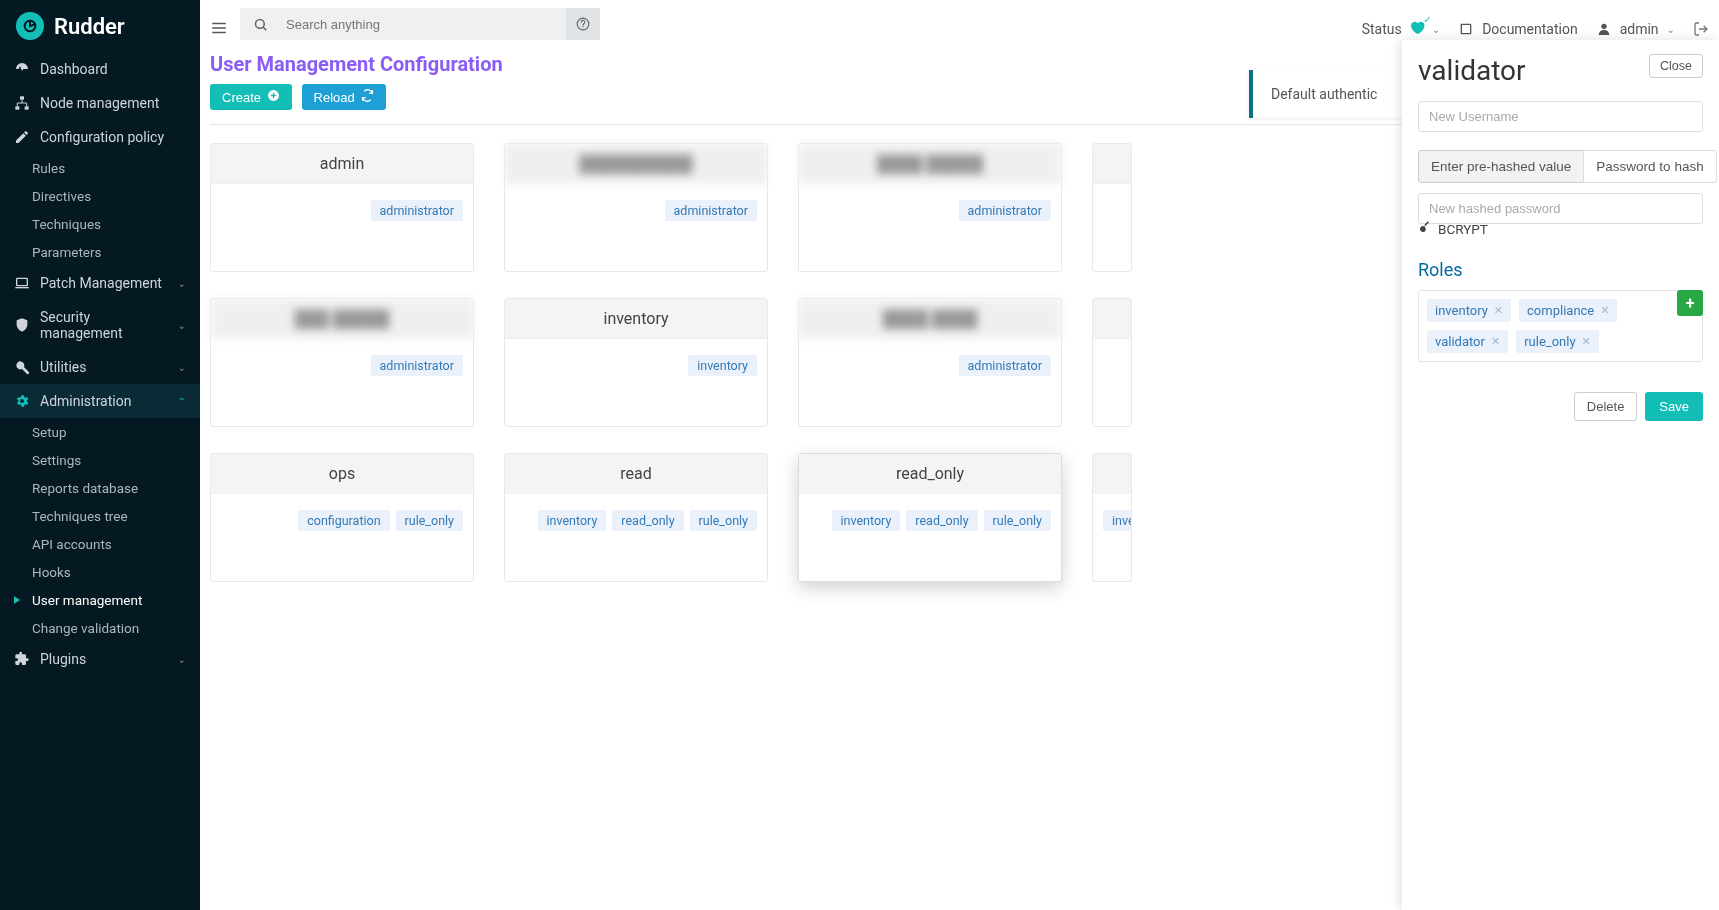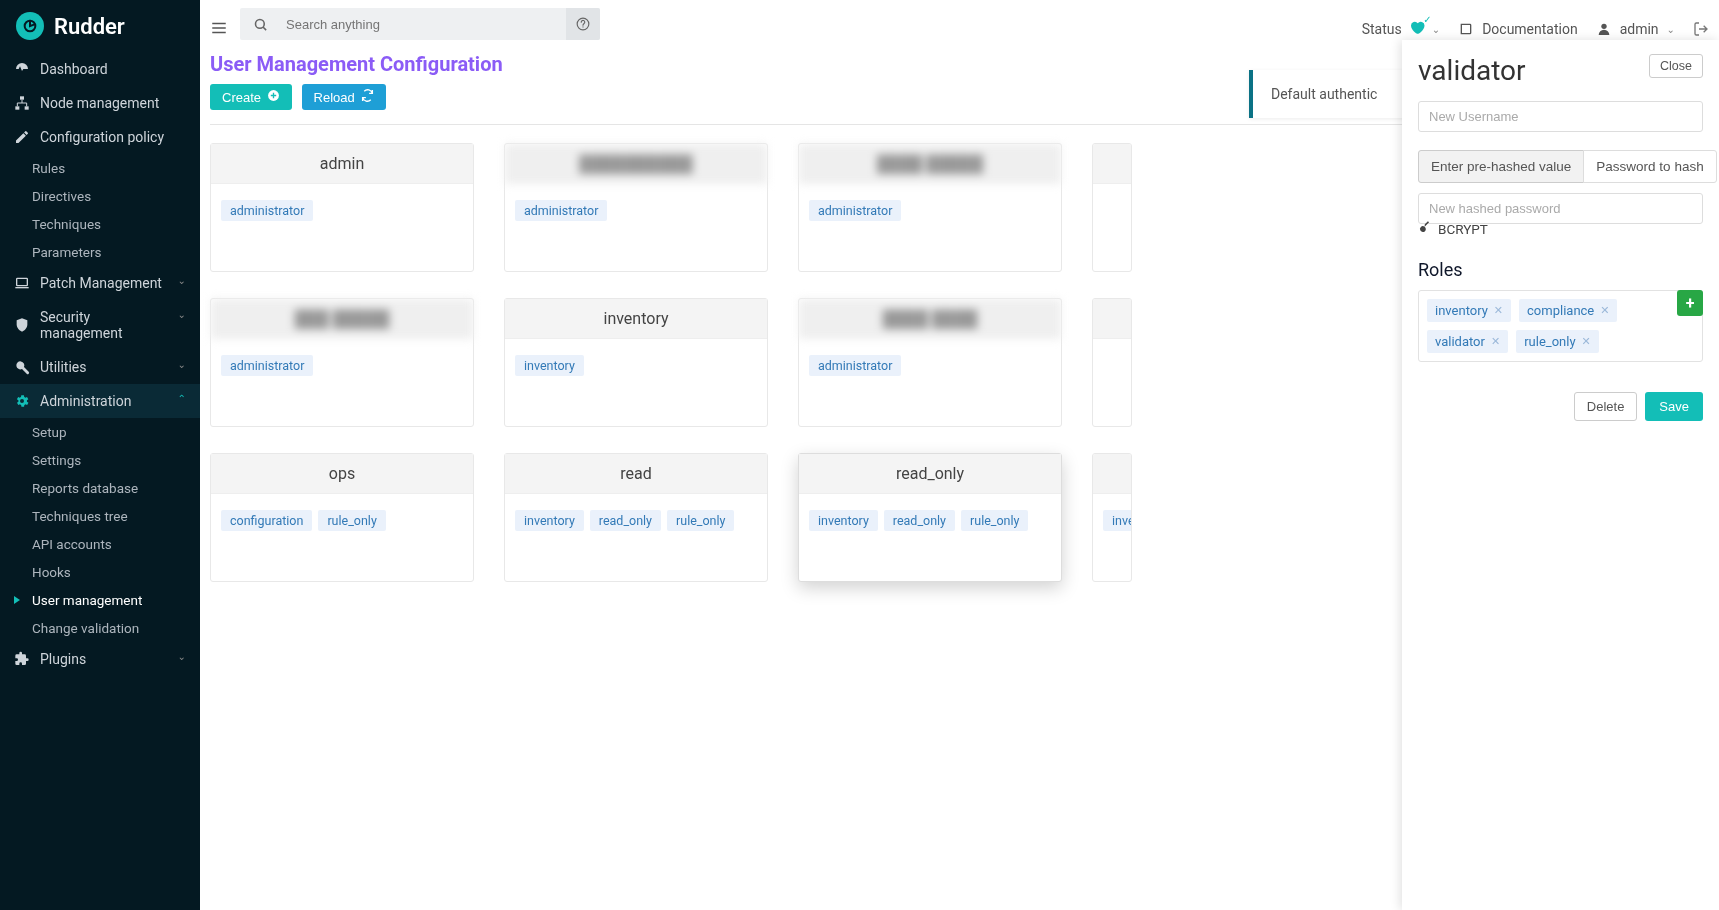--- a/index.html
+++ b/index.html
@@ -4,21 +4,21 @@
 <style>
 * { box-sizing: border-box; margin: 0; padding: 0; }
 body { font-family: -apple-system, BlinkMacSystemFont, "Segoe UI", Roboto, Helvetica, Arial, sans-serif; font-size: 14px; color: #333; background: #fff; overflow: hidden; }
 .app { display: flex; height: 100vh; }
 
 
 .sidebar { width: 200px; background: #041922; color: #ccc; display: flex; flex-direction: column; flex-shrink: 0; overflow-y: auto; }
 .sidebar-logo { display: flex; align-items: center; padding: 12px 16px; font-size: 22px; font-weight: 600; color: #fff; gap: 10px; }
 .logo-circle { width: 28px; height: 28px; border-radius: 50%; background: #13beb7; display: flex; align-items: center; justify-content: center; }
 .logo-circle svg { width: 16px; height: 16px; }
-.nav-item { display: flex; padding: 9px 14px; color: #ced4da; cursor: pointer; gap: 10px; font-size: 14px; }
+.nav-item { display: flex; align-items: center; padding: 9px 14px; color: #ced4da; cursor: pointer; gap: 10px; font-size: 14px; }
 .nav-item.has-children { justify-content: space-between; }
 .nav-item .label-group { display: flex; align-items: center; gap: 10px; }
 .nav-item.active-parent { background: #0a2a36; }
 .nav-sub { padding: 6px 14px 6px 32px; color: #adb5bd; cursor: pointer; font-size: 13.5px; }
 .nav-sub.active { color: #fff; }
 .nav-sub.active-indicator { position: relative; }
 .nav-sub.active-indicator::before { content: ""; position: absolute; left: 14px; top: 50%; transform: translateY(-50%); width: 0; height: 0; border-top: 4px solid transparent; border-bottom: 4px solid transparent; border-left: 6px solid #13beb7; }
 .chev { font-size: 10px; color: #888; }
 .icon16 { width: 16px; height: 16px; flex-shrink: 0; display: inline-flex; align-items: center; justify-content: center; }
 
@@ -46,37 +46,37 @@
 .info-banner { position: absolute; right: 10px; top: 30px; width: 460px; background: #fff; border-left: 4px solid #0b7285; padding: 16px 18px; box-shadow: 0 1px 4px rgba(0,0,0,0.08); font-size: 14px; color: #555; }
 .divider { border-top: 1px solid #e5e5e5; margin: 0 10px 18px; }
 
 
 .cards-area { padding: 0 10px; }
 .cards-row { display: flex; gap: 30px; margin-bottom: 26px; }
 .user-card { width: 264px; border: 1px solid #e8e8e8; border-radius: 3px; background: #fff; flex-shrink: 0; }
 .user-card.selected { box-shadow: 0 6px 18px rgba(0,0,0,0.18); border-color: #ddd; }
 .card-head { background: #f4f4f4; text-align: center; padding: 10px 8px; font-size: 16px; color: #444; border-bottom: 1px solid #eee; }
 .card-head.blurred { filter: blur(4px); background: #efefef; color: #999; }
-.card-body { padding: 16px 10px 50px; display: flex; flex-wrap: wrap; gap: 6px; justify-content: flex-start; }
+.card-body { padding: 16px 10px 50px; display: flex; flex-wrap: wrap; gap: 6px; justify-content: flex-end; }
 .role-tag { background: #eaf1fb; color: #337ab7; font-size: 12.5px; padding: 3px 9px; border-radius: 2px; }
 
 
 .panel { position: fixed; top: 40px; right: 0; bottom: 0; width: 317px; background: #fff; box-shadow: -2px 0 10px rgba(0,0,0,0.12); padding: 14px 16px; z-index: 50; overflow-y: auto; }
 .panel-head { display: flex; align-items: flex-start; justify-content: space-between; margin-bottom: 14px; }
 .panel-title { font-size: 28px; font-weight: 400; color: #333; }
 .btn-outline { background: #fff; border: 1px solid #ccc; color: #555; padding: 4px 10px; border-radius: 3px; cursor: pointer; font-size: 12.5px; }
 .field { width: 100%; border: 1px solid #ddd; border-radius: 3px; padding: 7px 10px; font-size: 13px; color: #555; margin-bottom: 18px; outline: none; }
 .field::placeholder { color: #aaa; }
 .tab-pair { display: flex; margin-bottom: 10px; }
 .tab-btn { flex: 0 0 auto; padding: 8px 12px; border: 1px solid #ddd; background: #fff; color: #555; font-size: 13.5px; cursor: pointer; }
 .tab-btn.active { background: #f2f2f2; border-color: #ccc; }
 .tab-btn:first-child { border-radius: 3px 0 0 3px; }
 .tab-btn:last-child { border-radius: 0 3px 3px 0; margin-left: -1px; }
 .hash-row { display: flex; align-items: center; gap: 6px; color: #444; font-size: 13.5px; margin-bottom: 22px; margin-top: -10px; }
-.section-label { font-size: 18px; color: #0f172a; margin-bottom: 10px; }
+.section-label { font-size: 18px; color: #0369a1; margin-bottom: 10px; }
 .roles-box { border: 1px solid #e2e2e2; border-radius: 3px; padding: 8px; display: flex; flex-wrap: wrap; gap: 8px; position: relative; margin-bottom: 30px; }
 .role-chip { background: #eaf1fb; color: #337ab7; padding: 4px 8px; border-radius: 2px; font-size: 13px; display: flex; align-items: center; gap: 6px; }
 .role-chip .x { color: #9bb8d9; cursor: pointer; font-size: 11px; }
 .add-role { position: absolute; right: -1px; top: -1px; width: 26px; height: 26px; background: #28a745; color: #fff; display: flex; align-items: center; justify-content: center; border-radius: 3px; cursor: pointer; font-size: 16px; font-weight: bold; }
 .panel-actions { display: flex; justify-content: flex-end; gap: 8px; }
 .btn-save { background: #13beb7; color: #fff; border: none; padding: 6px 14px; border-radius: 3px; cursor: pointer; font-size: 13px; }
 .btn-delete { background: #fff; border: 1px solid #ccc; color: #555; padding: 6px 12px; border-radius: 3px; cursor: pointer; font-size: 13px; }
 </style>
 </head>
 <body>

